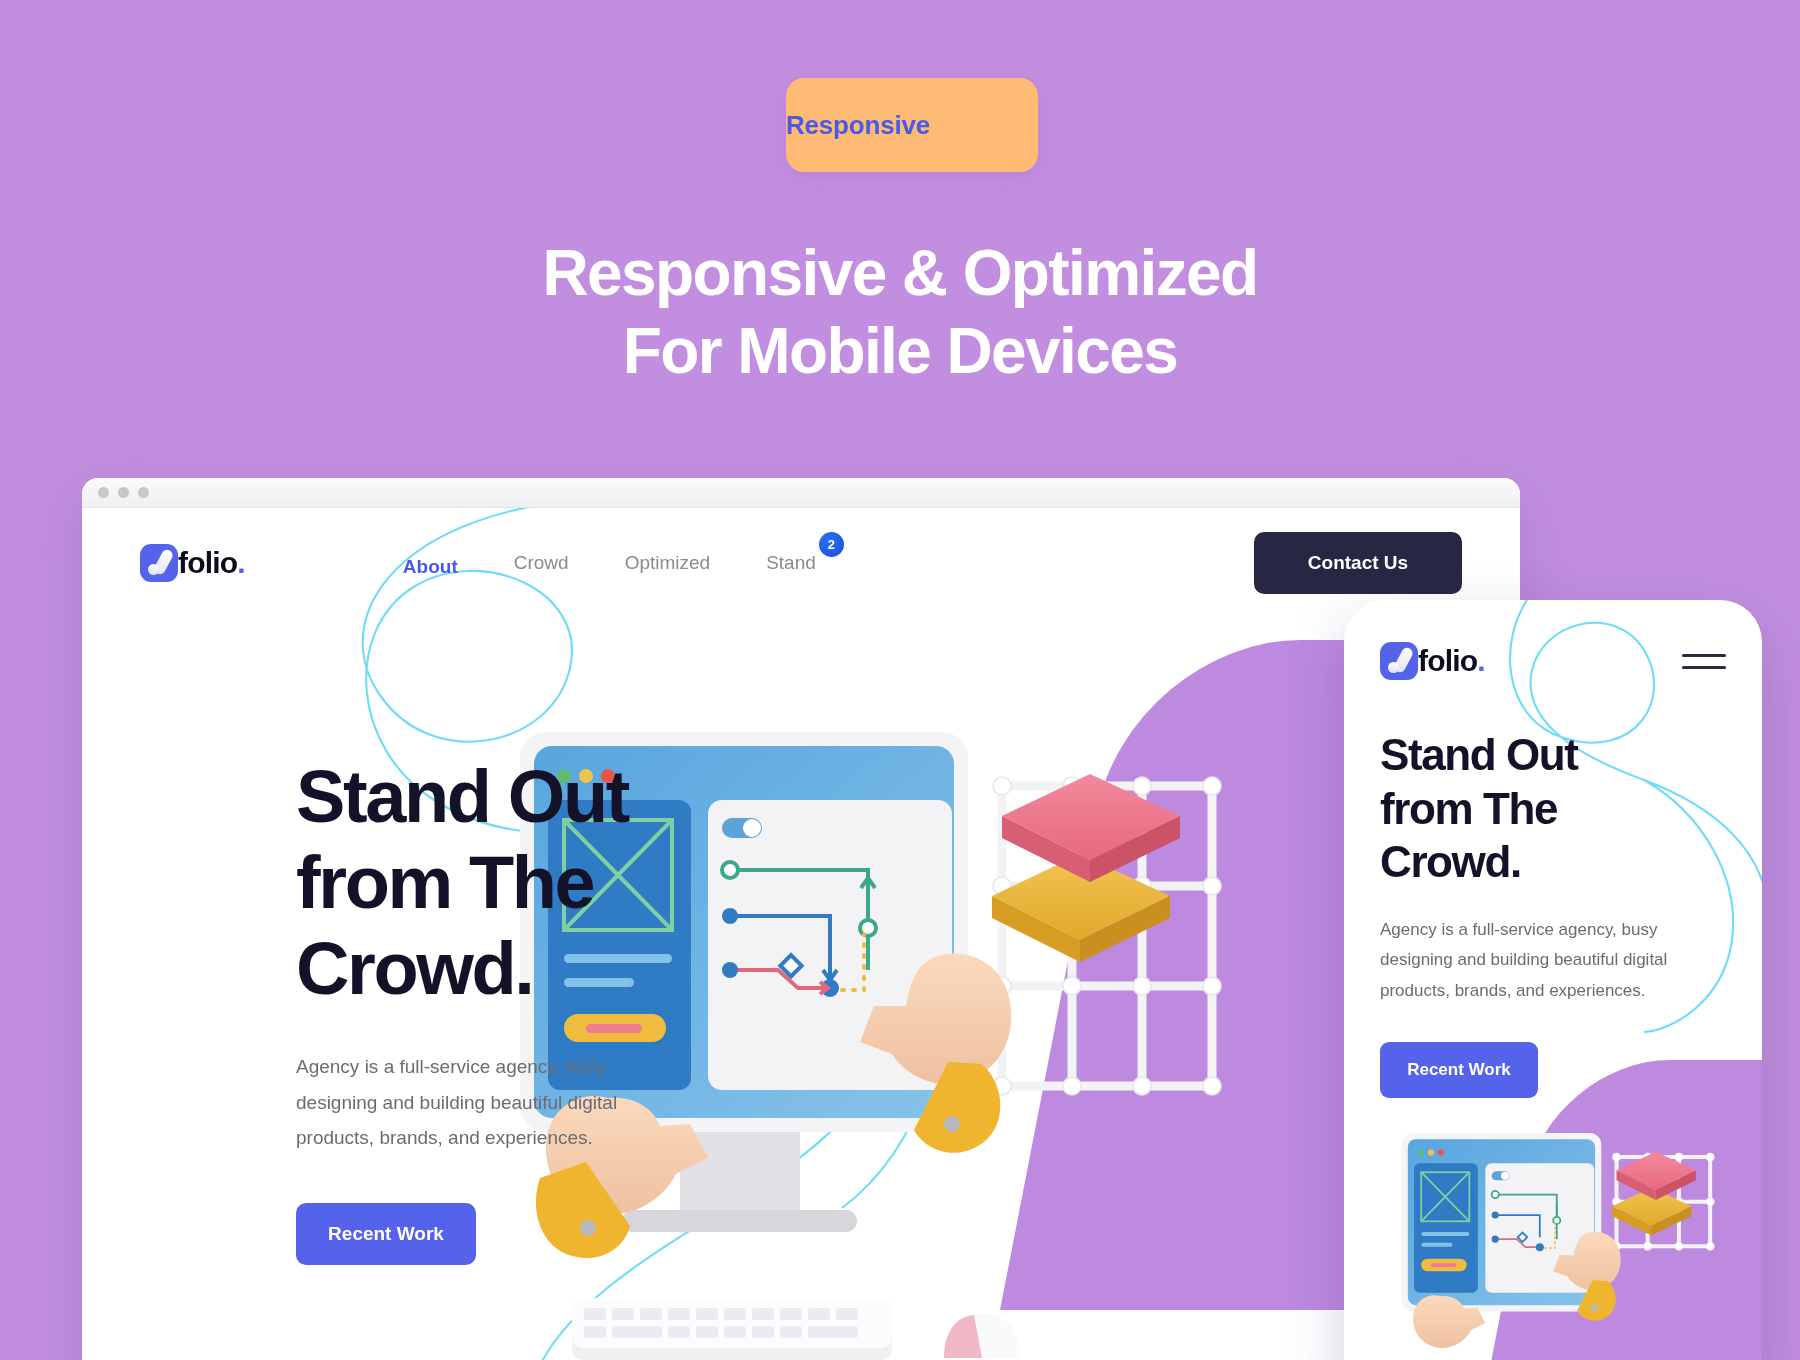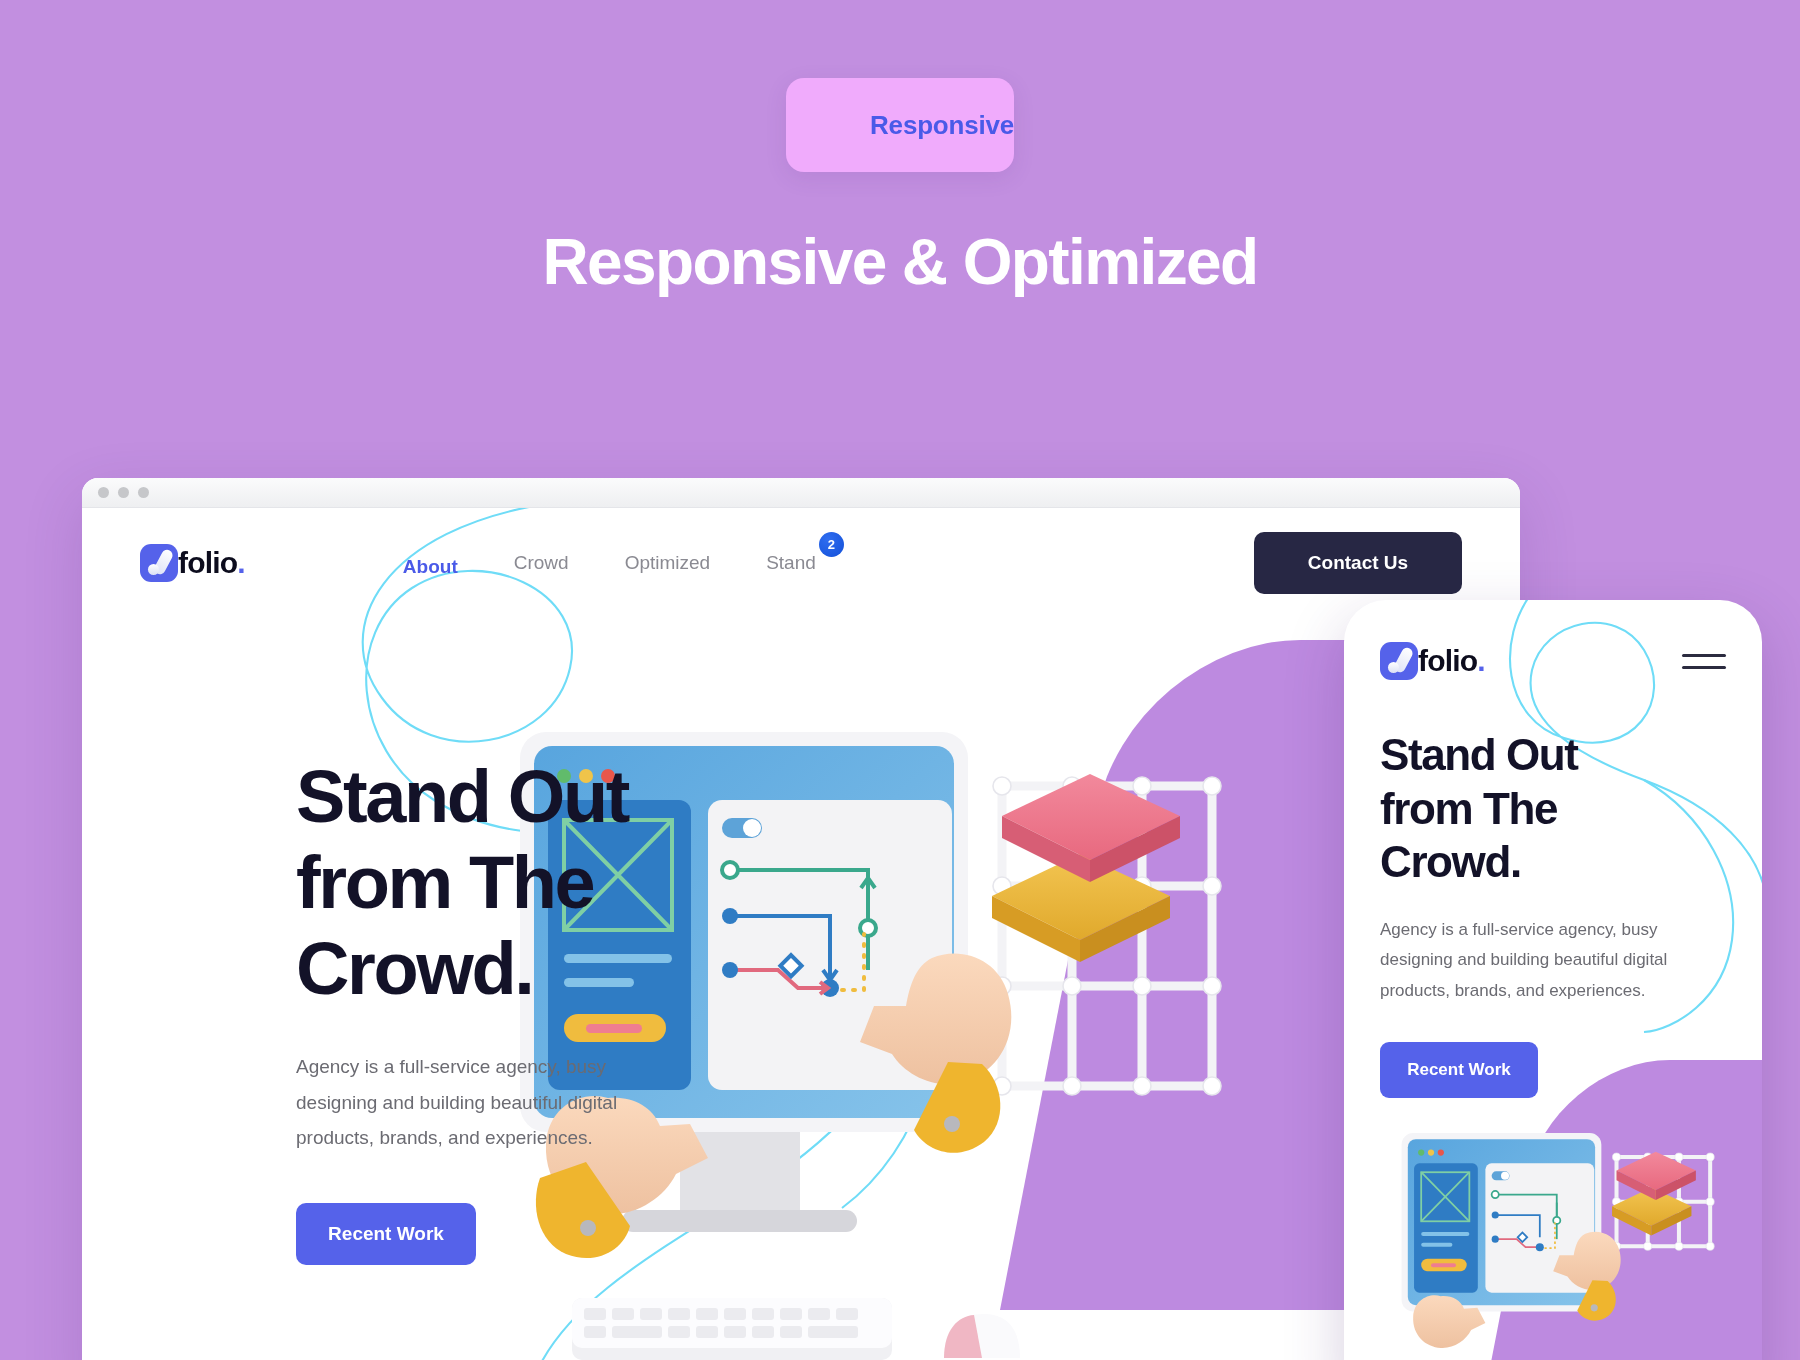--- a/index.html
+++ b/index.html
@@ -6,30 +6,30 @@
   html,body { width:1800px; height:1360px; overflow:hidden; }
   body {
     font-family:"Liberation Sans", sans-serif;
     background:#c28fe0;
     position:relative;
   }
 
   
   .promo-pill{
     position:absolute; left:786px; top:78px;
-    width:228px; height:94px;
-    background:#f0abfc; border-radius:18px;
-    display:flex; align-items:center; justify-content:flex-end;
+    width:252px; height:94px;
+    background:#fdba74; border-radius:18px;
+    display:flex; align-items:center; justify-content:flex-start;
     box-shadow:0 6px 22px rgba(90,40,130,.10);
   }
   .promo-pill span{
     font-size:26px; font-weight:bold; color:#4a5ae8; letter-spacing:-.2px;
   }
   .promo-heading{
-    position:absolute; left:0; top:230px; width:1800px;
+    position:absolute; left:0; top:241px; width:1800px;
     text-align:center; color:#ffffff;
     font-size:64px; font-weight:bold; line-height:1.0;
     letter-spacing:-1.6px;
   }
   .promo-heading .l2{ display:block; margin-top:14px; }
 
   
   .browser{
     position:absolute; left:82px; top:478px;
     width:1438px; height:920px;
@@ -150,20 +150,21 @@
 </style>
 </head>
 <body>
 
 <div class="promo-pill">
   <span>Responsive</span>
 </div>
 
 <div class="promo-heading">
   <span>Responsive &amp; Optimized</span>
+  <span class="l2">For Mobile Devices</span>
 </div>
 
 <div class="browser">
 
   <div class="browser-bar">
     <span class="dot"></span>
     <span class="dot"></span>
     <span class="dot"></span>
   </div>
 

